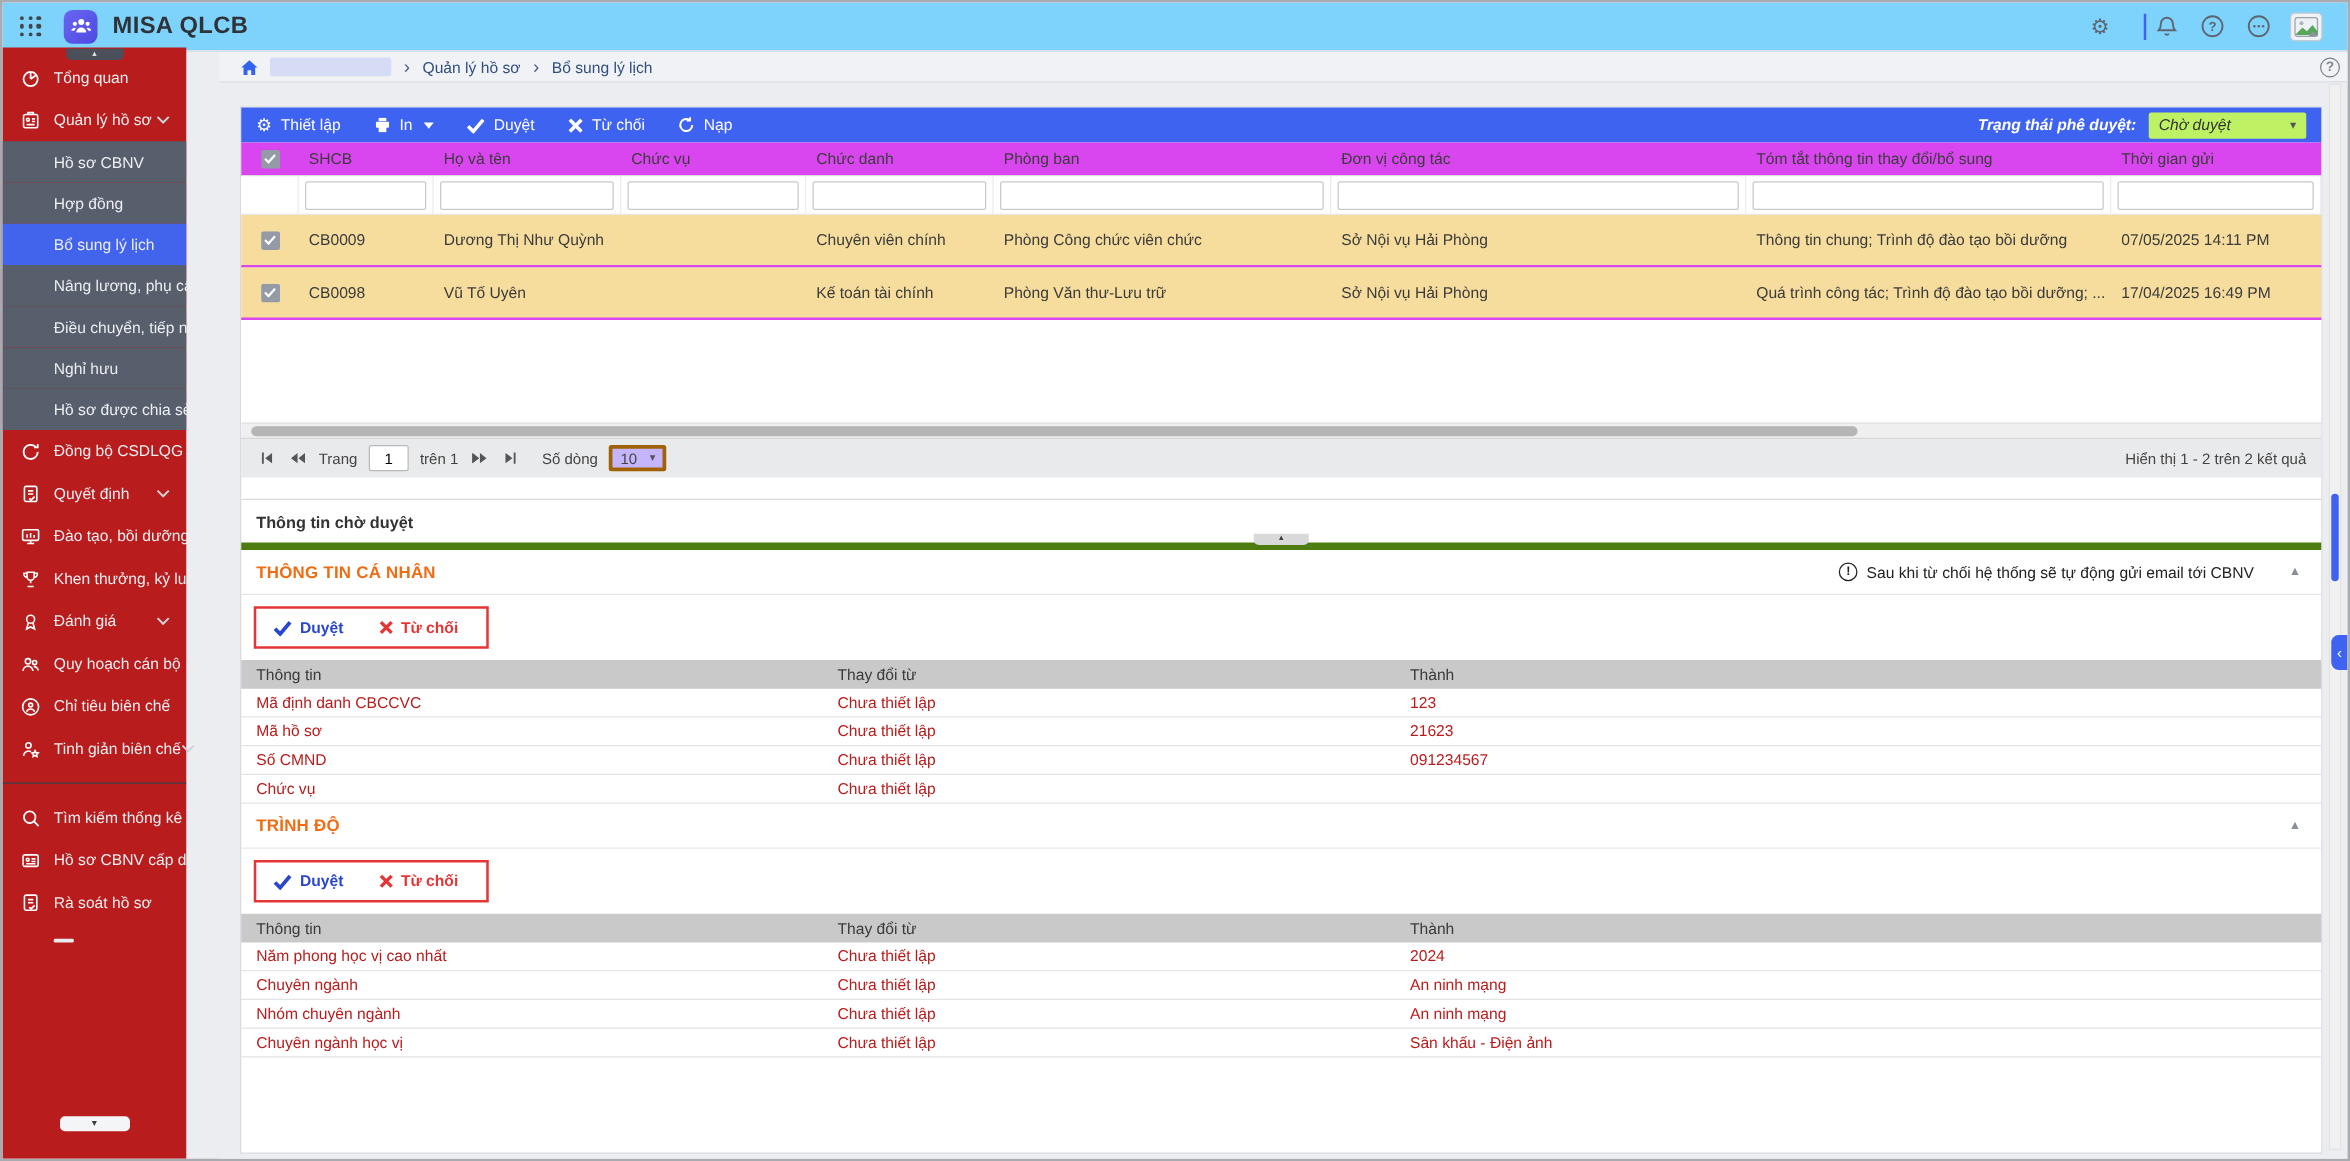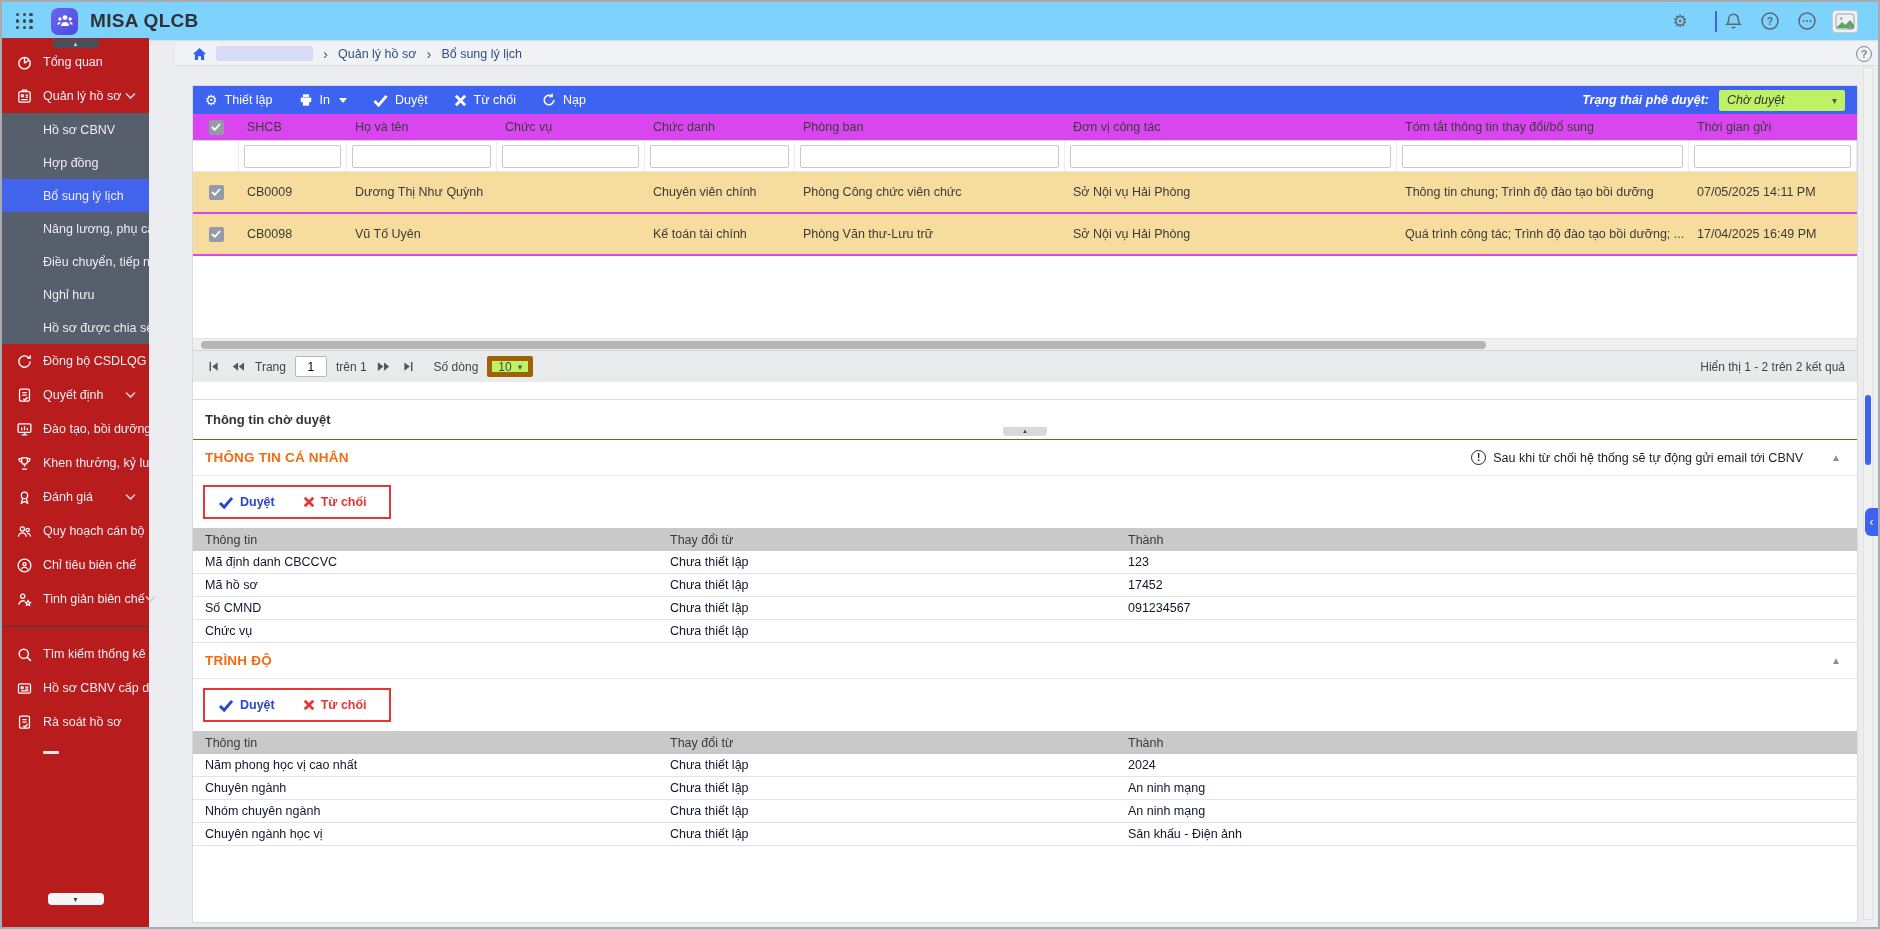--- a/index.html
+++ b/index.html
@@ -67,49 +67,49 @@
   .gfilter input{width:100%;height:23px;border:1px solid #c9c9c9;border-radius:2px;outline:none;padding:0 5px;font-size:12px;}
   .grow{height:42px;background:#f6dd9d;border-bottom:2px solid #d946ef;align-items:center;font-size:12.5px;color:#3b3b3b;cursor:pointer;}
   .grow .gcell{padding-left:8px;white-space:nowrap;overflow:hidden;text-overflow:ellipsis;}
   .gblank{height:82px;background:#fff;}
   .hscroll{height:12px;background:#efefef;border-top:1px solid #e2e2e2;position:relative;}
   .hscroll .thumb{position:absolute;left:8px;top:2px;height:8px;width:1285px;background:#b5b5b5;border-radius:4px;}
   .gpager{height:32px;background:#e9eaeb;border-top:1px solid #d2d2d2;display:flex;align-items:center;
     padding:0 12px;font-size:12px;color:#444;gap:9px;}
   .pbtn{width:16px;height:16px;display:flex;align-items:center;justify-content:center;cursor:pointer;}
   .page-input{width:32px;height:21px;border:1px solid #b9b9b9;border-radius:2px;text-align:center;font-size:12px;background:#fff;outline:none;}
-  .rows-select{width:46px;height:21px;border:5px solid #a16207;border-radius:2px;background:#bef264;display:flex;align-items:center;
+  .rows-select{width:46px;height:21px;border:3px solid #a16207;border-radius:2px;background:#c4b5fd;display:flex;align-items:center;
     padding:0 6px;cursor:pointer;text-align:right;}
   .rows-select .caret{margin-left:auto;color:#555;font-size:9px;}
   .pager-summary{margin-left:auto;}
 
   
   .splitter{position:absolute;left:17px;top:381px;width:1666px;height:16px;display:flex;align-items:center;justify-content:center;}
   .split-handle{width:44px;height:9px;background:#d9d9d9;border-radius:0 0 4px 4px;display:flex;align-items:flex-start;
     justify-content:center;color:#3c3c3c;font-size:6px;line-height:8px;cursor:row-resize;}
 
   
   .detail-panel{position:absolute;left:17px;top:357px;width:1666px;height:524px;background:#fff;border:1px solid #d8dade;padding-top:40px;}
-  .dtitle{position:absolute;top:0;left:0;right:0;height:40px;border-bottom:1px solid #4d7c0f;display:flex;align-items:center;
+  .dtitle{position:absolute;top:0;left:0;right:0;height:40px;border-bottom:6px solid #4d7c0f;display:flex;align-items:center;
     padding-left:12px;font-size:13px;font-weight:700;color:#333;}
   .dsection-head{height:36px;border-bottom:1px solid #e7e7e7;display:flex;align-items:center;padding:0 16px 0 12px;}
   .dsection-title{color:#f06c12;font-weight:700;font-size:13.5px;letter-spacing:.2px;}
   .dnotice{margin-left:auto;display:flex;align-items:center;gap:7px;font-size:12.5px;color:#222;}
   .notice-icon{width:15px;height:15px;border:1.5px solid #222;border-radius:50%;font-size:10px;font-weight:700;
     display:flex;align-items:center;justify-content:center;}
   .collapse-arrow{margin-left:28px;color:#8a8f96;font-size:10px;cursor:pointer;}
   .dactions{padding:9px 0 9px 10px;}
   .annotation-box{display:inline-flex;align-items:center;gap:28px;border:2px solid #e53535;padding:8px 22px 8px 13px;}
   .abtn{display:flex;align-items:center;gap:6px;font-size:12.5px;font-weight:600;cursor:pointer;}
   .abtn.approve{color:#2946cf;}
   .abtn.reject{color:#e53535;}
   .dcols{display:grid;grid-template-columns:465px 458px 1fr;}
   .dband{height:23px;background:#c9c9c9;align-items:center;font-size:12.5px;color:#3a3a3a;}
   .dband .dcell{padding-left:12px;}
-  .drow{height:23px;border-bottom:1px solid #e3e3e3;align-items:center;font-size:12.5px;color:#0f172a;}
+  .drow{height:23px;border-bottom:1px solid #e3e3e3;align-items:center;font-size:12.5px;color:#b91c1c;}
   .drow .dcell{padding-left:12px;white-space:nowrap;overflow:hidden;}
 
   
   .vscroll{position:absolute;right:5px;top:25px;bottom:7px;width:10px;background:#f1f1f1;border:1px solid #e2e2e2;}
   .vscroll .vthumb{position:absolute;left:1px;top:327px;width:6px;height:70px;background:#3f63f1;border-radius:3px;}
   .collapse-tab{position:absolute;right:0;top:466px;width:13px;height:28px;background:#3f63f1;border-radius:6px 0 0 6px;
     color:#fff;display:flex;align-items:center;justify-content:center;font-size:12px;cursor:pointer;}
   svg{display:block;}
 </style>
 </head>
@@ -589,21 +589,21 @@
         <div class="dcell">Thành</div>
       </div>
       <div class="dcols drow">
         <div class="dcell">Mã định danh CBCCVC</div>
         <div class="dcell">Chưa thiết lập</div>
         <div class="dcell">123</div>
       </div>
       <div class="dcols drow">
         <div class="dcell">Mã hồ sơ</div>
         <div class="dcell">Chưa thiết lập</div>
-        <div class="dcell">17452</div>
+        <div class="dcell">21623</div>
       </div>
       <div class="dcols drow">
         <div class="dcell">Số CMND</div>
         <div class="dcell">Chưa thiết lập</div>
         <div class="dcell">091234567</div>
       </div>
       <div class="dcols drow">
         <div class="dcell">Chức vụ</div>
         <div class="dcell">Chưa thiết lập</div>
       </div>

